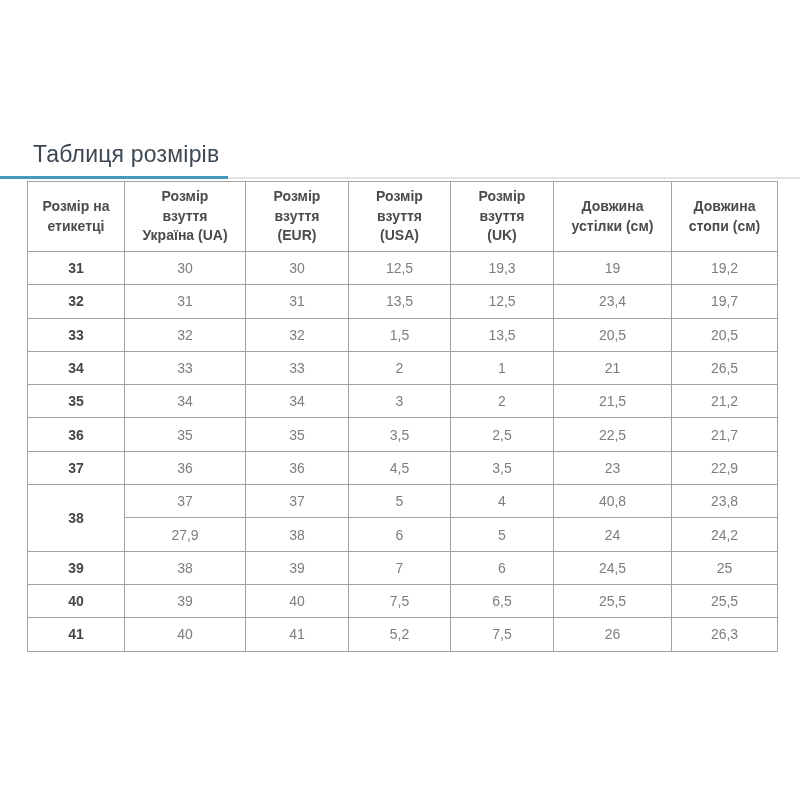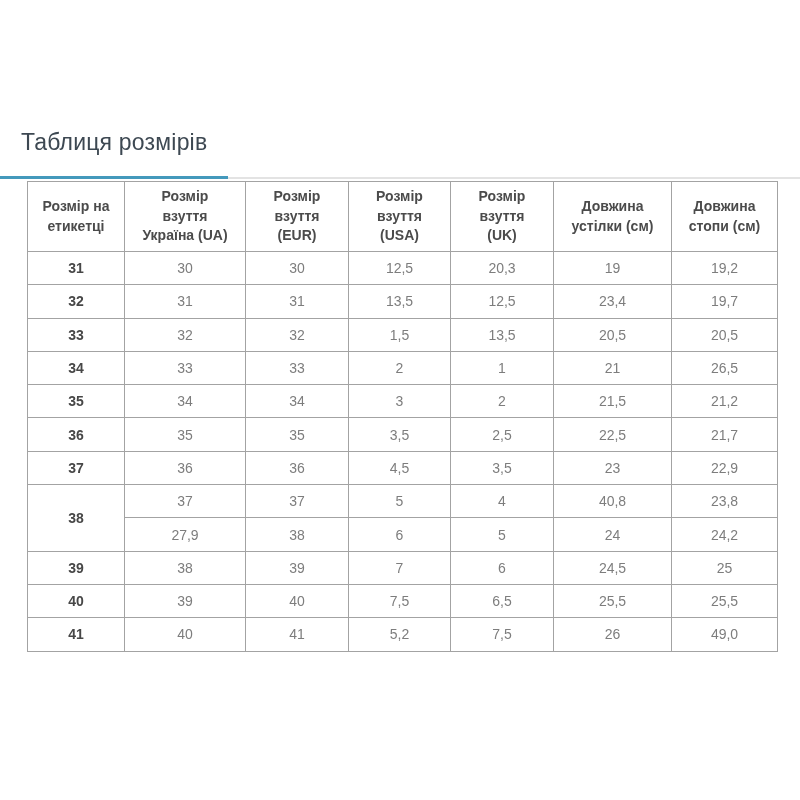--- a/index.html
+++ b/index.html
@@ -12,21 +12,21 @@
     position: relative;
     width: 800px;
     height: 800px;
     background: #ffffff;
     overflow: hidden;
   }
   .page-title {
     position: absolute;
     left: 21px;
     top: 129px;
-    margin: 0;
+    margin: 12px;
     font-size: 23px;
     font-weight: 400;
     color: #3d4852;
     letter-spacing: 0.2px;
   }
   .divider {
     position: absolute;
     left: 0;
     top: 177px;
     width: 800px;
@@ -121,21 +121,21 @@
           <th>Довжина
 стопи (см)</th>
         </tr>
     </thead>
     <tbody id="table-body">
         <tr>
           <th class="row-label">31</th>
           <td>30</td>
           <td>30</td>
           <td>12,5</td>
-          <td>20,3</td>
+          <td>19,3</td>
           <td>19</td>
           <td>19,2</td>
         </tr>
         <tr>
           <th class="row-label">32</th>
           <td>31</td>
           <td>31</td>
           <td>13,5</td>
           <td>12,5</td>
           <td>23,4</td>
@@ -221,17 +221,17 @@
           <td>25,5</td>
           <td>25,5</td>
         </tr>
         <tr>
           <th class="row-label">41</th>
           <td>40</td>
           <td>41</td>
           <td>5,2</td>
           <td>7,5</td>
           <td>26</td>
-          <td>49,0</td>
+          <td>26,3</td>
         </tr>
       </tbody>
   </table>
 </div>
 
 </body></html>

